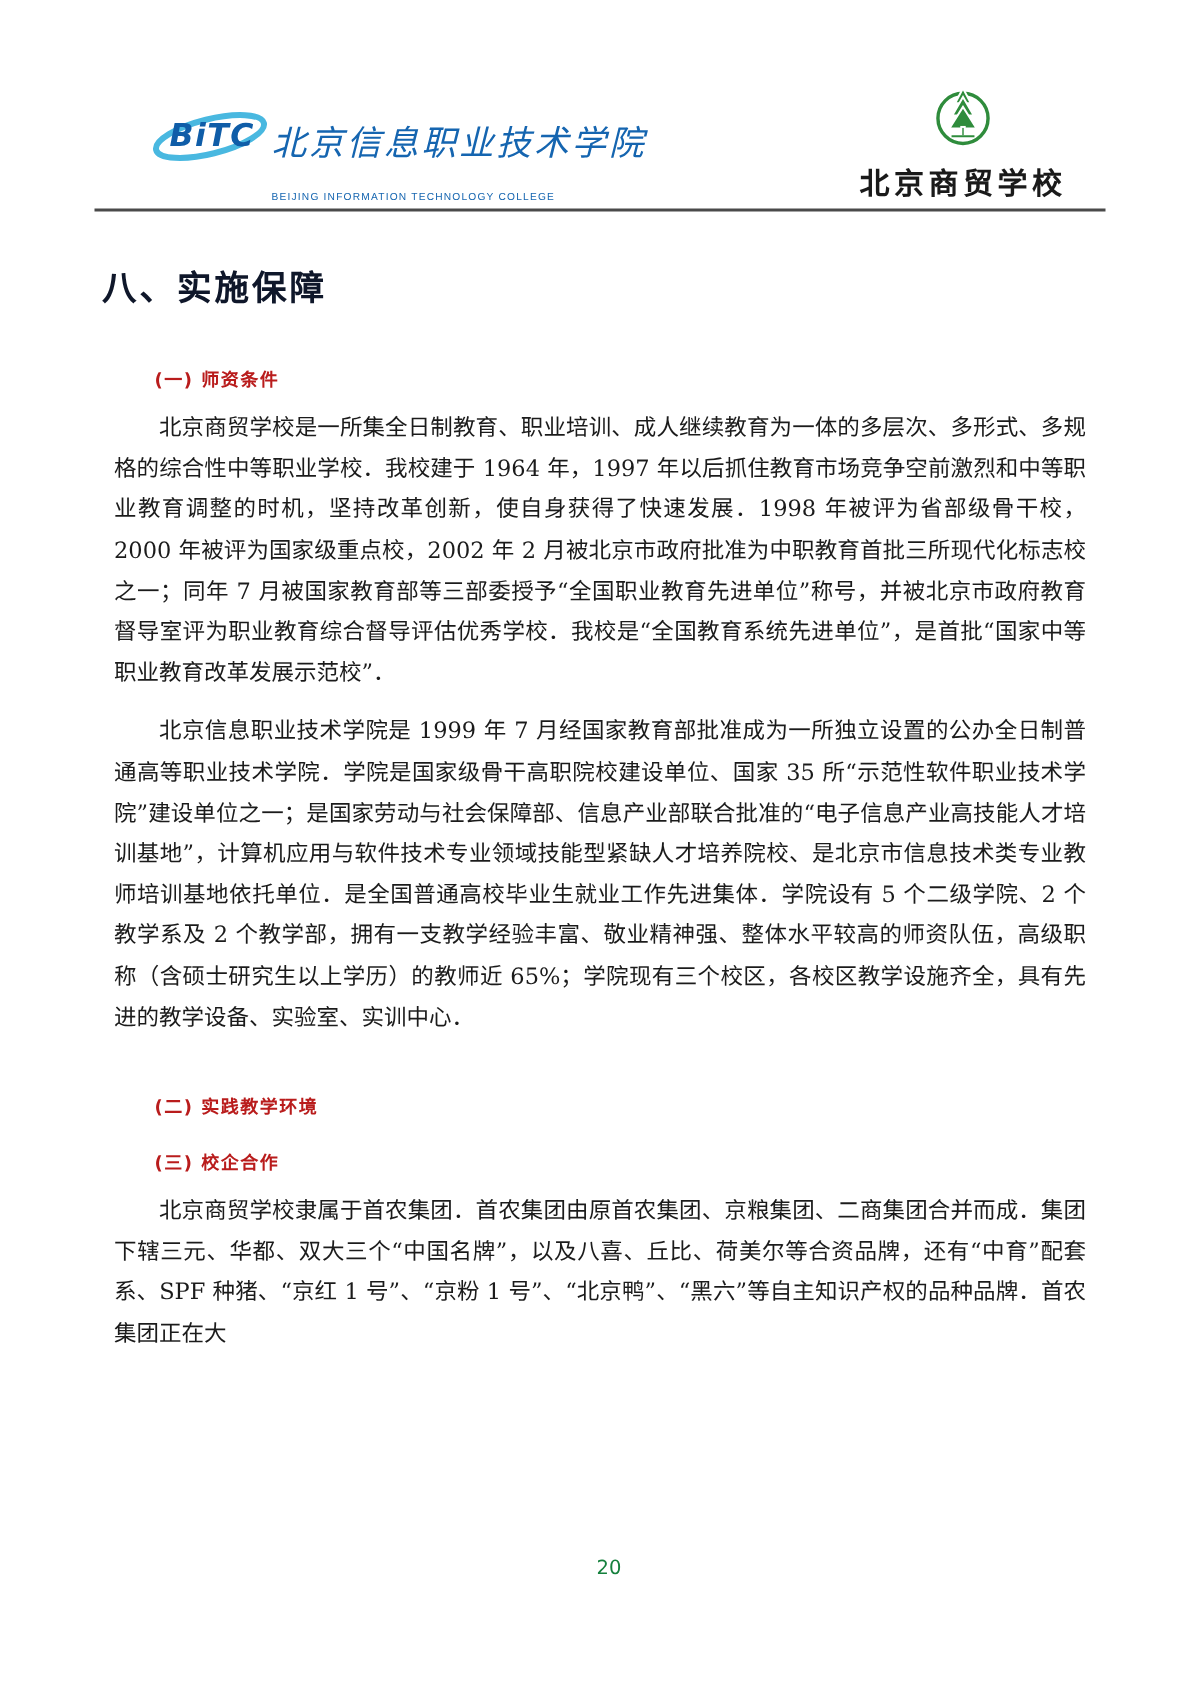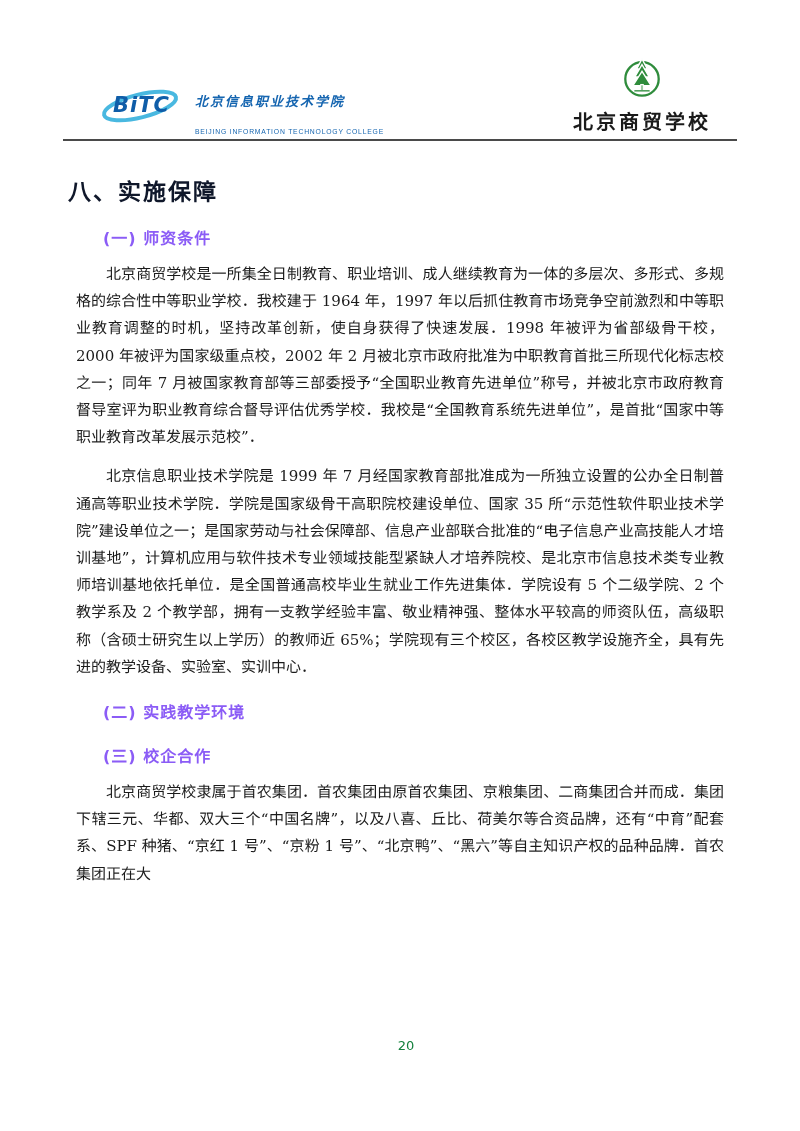--- a/index.html
+++ b/index.html
@@ -14,32 +14,32 @@
   }
 
   
   .hdr {
     margin:0 63px;
     padding:56px 26px 4px 36px;
     display:flex; justify-content:space-between; align-items:flex-end;
   }
   .hdr-rule { margin:0 63px; border-top:2px solid #4a4a4a; height:0; }
 
-  .logo-left { display:flex; align-items:flex-start; gap:14px; }
+  .logo-left { display:flex; align-items:flex-start; gap:0; }
   .bitc-mark { position:relative; width:82px; height:42px; }
   .bitc-mark svg { position:absolute; left:0; top:0; }
   .bitc-acronym {
     position:absolute; left:14px; top:8px;
     font-family:"DejaVu Sans","Liberation Sans",sans-serif;
     font-weight:bold; font-style:italic;
     font-size:21px; color:#0f5da8; letter-spacing:1px;
   }
   .bitc-names { padding-top:6px; }
   .bitc-cn {
-    font-size:13px; font-weight:bold; font-style:italic;
+    font-size:23px; font-weight:normal; font-style:italic;
     color:#1565b0; letter-spacing:2px; white-space:nowrap;
   }
   .bitc-en {
     margin-top:18px;
     font-family:Liberation Sans, sans-serif;
     font-size:6.8px; color:#1565b0; letter-spacing:0.8px; white-space:nowrap;
   }
 
   .logo-right { display:flex; align-items:center; gap:8px;flex-direction:column; }
   .school-name {
@@ -48,23 +48,23 @@
   }
 
   
   main { margin:0 64px; }
   h1.doc-title {
     margin:32px 0 0 4px;
     font-size:23px; font-weight:bold; color:#0f172a;
     letter-spacing:2px;
   }
   h2.sec-heading {
-    margin:18px 0 12px 39px;
+    margin:36px 0 12px 39px;
     font-family:"DejaVu Sans","Liberation Sans",sans-serif;
-    font-size:16px; font-weight:bold; color:#8b5cf6;
+    font-size:12px; font-weight:bold; color:#b91c1c;
     letter-spacing:1px;
   }
   h2.sec-heading.tight { margin-top:20px; }
   p.body-para {
     margin:12px;
     font-size:15px; line-height:27.2px;
     text-align:justify; text-justify:inter-ideograph;
     text-indent:2em;
     color:#1b1b1b;
   }

